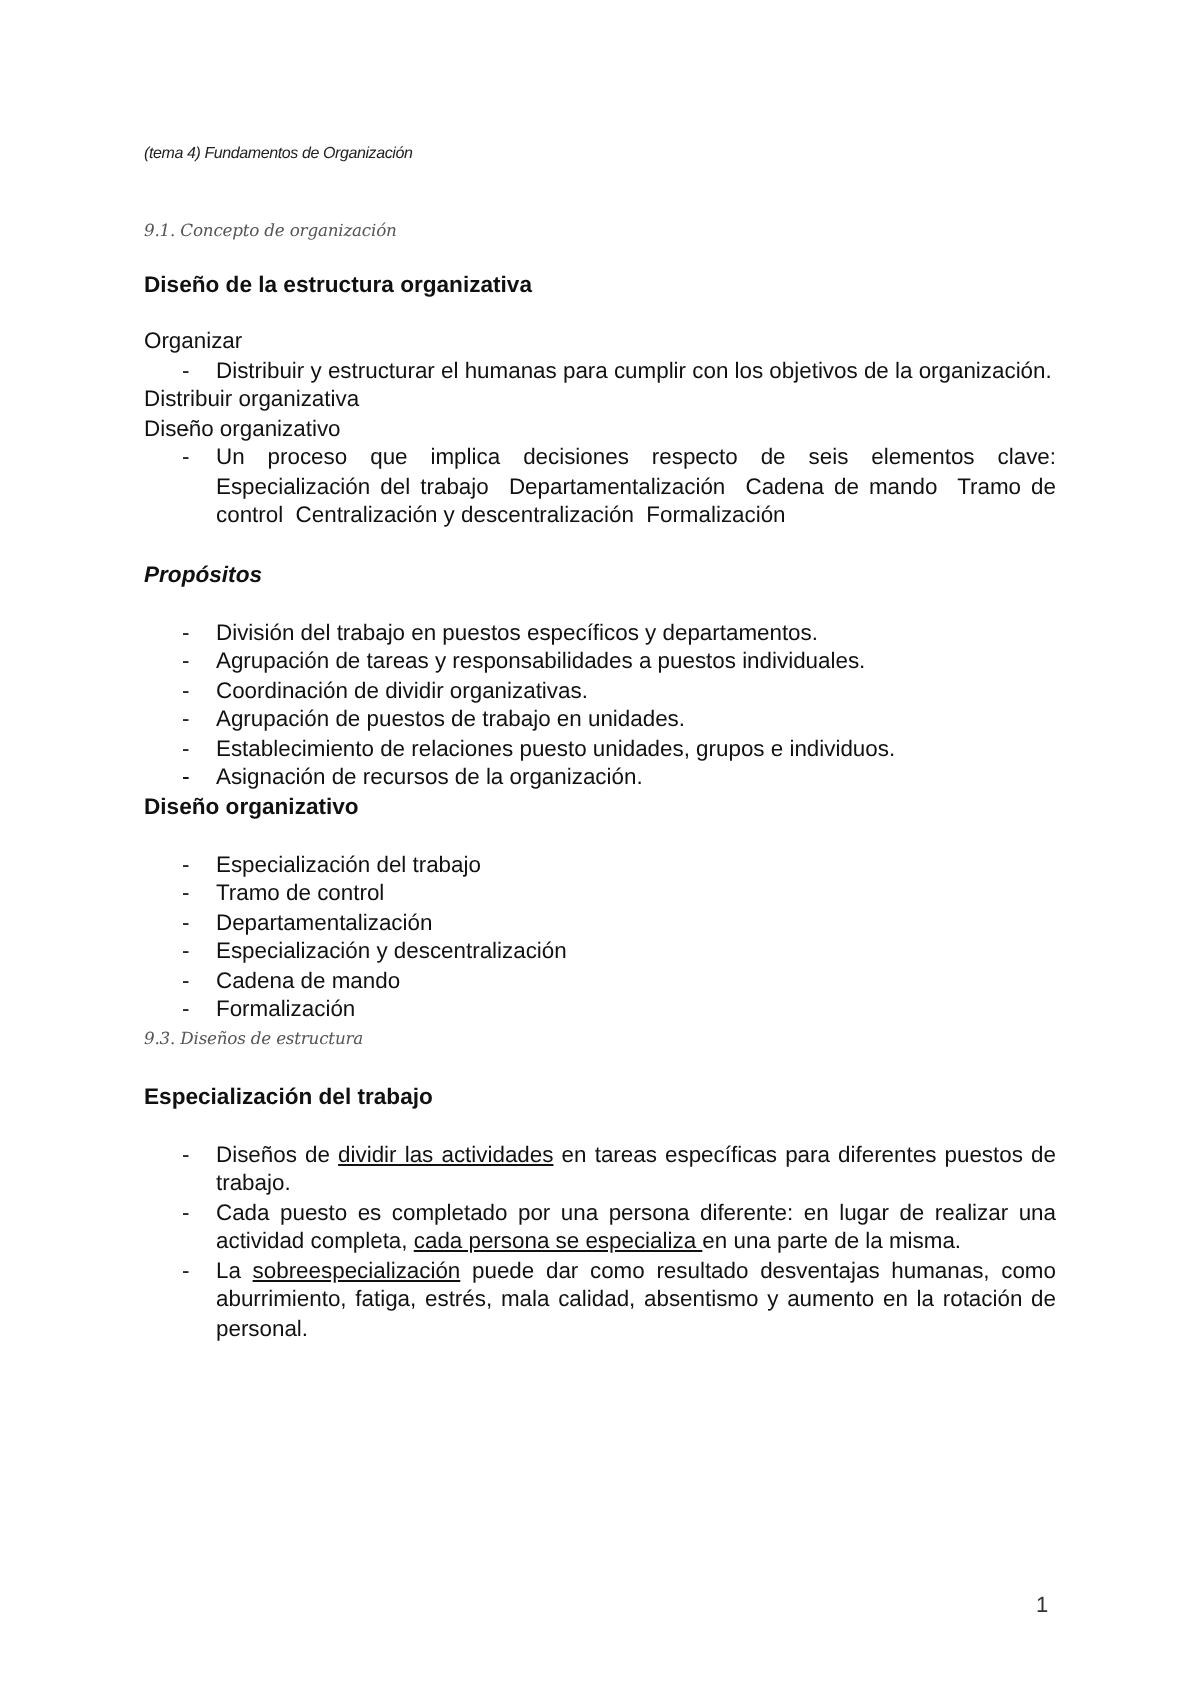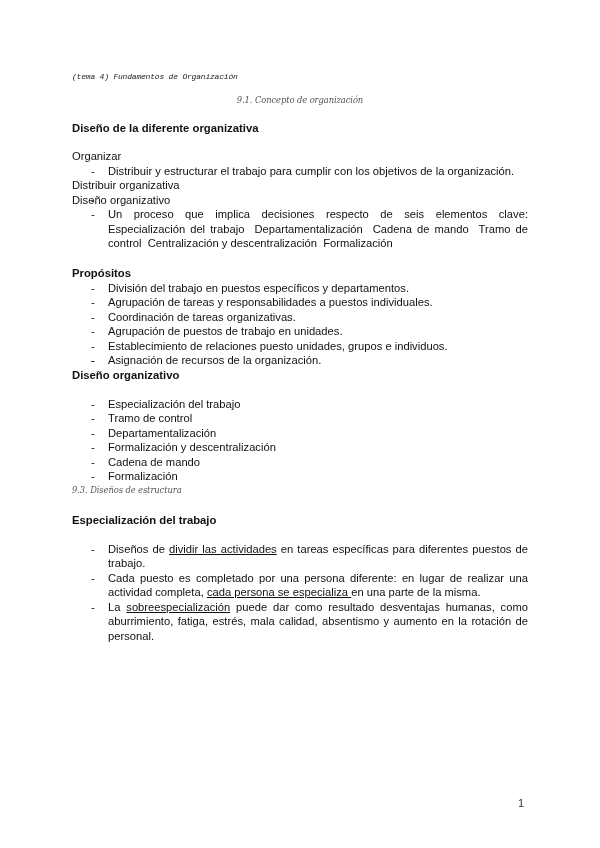--- a/index.html
+++ b/index.html
@@ -25,39 +25,39 @@
     }
     .content {
       position: absolute;
       left: 72px;
       top: 71px;
       width: 456px;
       font-size: 11.2px;
       line-height: 14.5px;
     }
     .running-header {
-      font-family: Liberation Mono, monospace;
+      font-family: Liberation Sans, sans-serif;
       font-style: italic;
       font-size: 8px;
       letter-spacing: -0.2px;
       color: #222;
       height: 12px;
       line-height: 12px;
-      margin-bottom: 11px;
+      margin-bottom: 26px;
     }
     .hand-heading {
       font-family: "DejaVu Serif", serif;
       font-style: italic;
       font-size: 8.4px;
       color: #555;
       letter-spacing: -0.1px;
       line-height: 12px;
       height: 12px;
     }
-    .hand-heading.first { margin-bottom: 15px; text-align: center; }
+    .hand-heading.first { margin-bottom: 15px; }
     .hand-heading.mid { margin-top: 0px; margin-bottom: 17px; }
     .section-title {
       font-weight: bold;
       font-size: 11.3px;
       line-height: 14px;
       margin: 0 0 14px 0;
     }
     .term {
       line-height: 14.5px;
     }
@@ -90,28 +90,28 @@
 </head>
 <body>
 
 <div class="page">
   <div class="content">
 
     <div class="running-header">(tema 4) Fundamentos de Organización</div>
 
     <div class="hand-heading first">9.1. Concepto de organización</div>
 
-    <div class="section-title">Diseño de la diferente organizativa</div>
+    <div class="section-title">Diseño de la estructura organizativa</div>
 
     <div>
       <div class="term">Organizar</div>
       <ul class="dash">
         <li>
           <span class="dash-mark">-</span>
-          <span>Distribuir y estructurar el trabajo para cumplir con los objetivos de la organización.</span>
+          <span>Distribuir y estructurar el humanas para cumplir con los objetivos de la organización.</span>
         </li>
       </ul>
     </div>
 
     <div>
       <div class="term">Distribuir organizativa</div>
       <ul class="dash">
         <li>
           <span class="dash-mark">-</span>
         </li>
@@ -123,40 +123,40 @@
       <ul class="dash">
         <li>
           <span class="dash-mark">-</span>
           <span style="white-space: pre-wrap;">Un proceso que implica decisiones respecto de seis elementos clave: Especialización del trabajo  Departamentalización  Cadena de mando  Tramo de control  Centralización y descentralización  Formalización</span>
         </li>
       </ul>
     </div>
 
     <div class="spacer-15"></div>
 
-    <div class="section-title" style="margin-bottom: 1px;">Propósitos</div>
+    <div class="section-title" style="margin-bottom: 15px; font-style: italic;">Propósitos</div>
 
     <ul class="dash">
       <li><span class="dash-mark">-</span><span>División del trabajo en puestos específicos y departamentos.</span></li>
       <li><span class="dash-mark">-</span><span>Agrupación de tareas y responsabilidades a puestos individuales.</span></li>
-      <li><span class="dash-mark">-</span><span>Coordinación de tareas organizativas.</span></li>
+      <li><span class="dash-mark">-</span><span>Coordinación de dividir organizativas.</span></li>
       <li><span class="dash-mark">-</span><span>Agrupación de puestos de trabajo en unidades.</span></li>
       <li><span class="dash-mark">-</span><span>Establecimiento de relaciones puesto unidades, grupos e individuos.</span></li>
       <li><span class="dash-mark">-</span></li>
       <li><span class="dash-mark">-</span><span>Asignación de recursos de la organización.</span></li>
     </ul>
 
 
     <div class="section-title" style="margin-bottom: 15px;">Diseño organizativo</div>
 
     <ul class="dash">
       <li><span class="dash-mark">-</span><span>Especialización del trabajo</span></li>
       <li><span class="dash-mark">-</span><span>Tramo de control</span></li>
       <li><span class="dash-mark">-</span><span>Departamentalización</span></li>
-      <li><span class="dash-mark">-</span><span>Formalización y descentralización</span></li>
+      <li><span class="dash-mark">-</span><span>Especialización y descentralización</span></li>
       <li><span class="dash-mark">-</span><span>Cadena de mando</span></li>
       <li><span class="dash-mark">-</span><span>Formalización</span></li>
     </ul>
 
     <div class="hand-heading mid">9.3. Diseños de estructura</div>
 
     <div class="section-title" style="margin-bottom: 15px;">Especialización del trabajo</div>
 
     <ul class="dash">
       <li>

